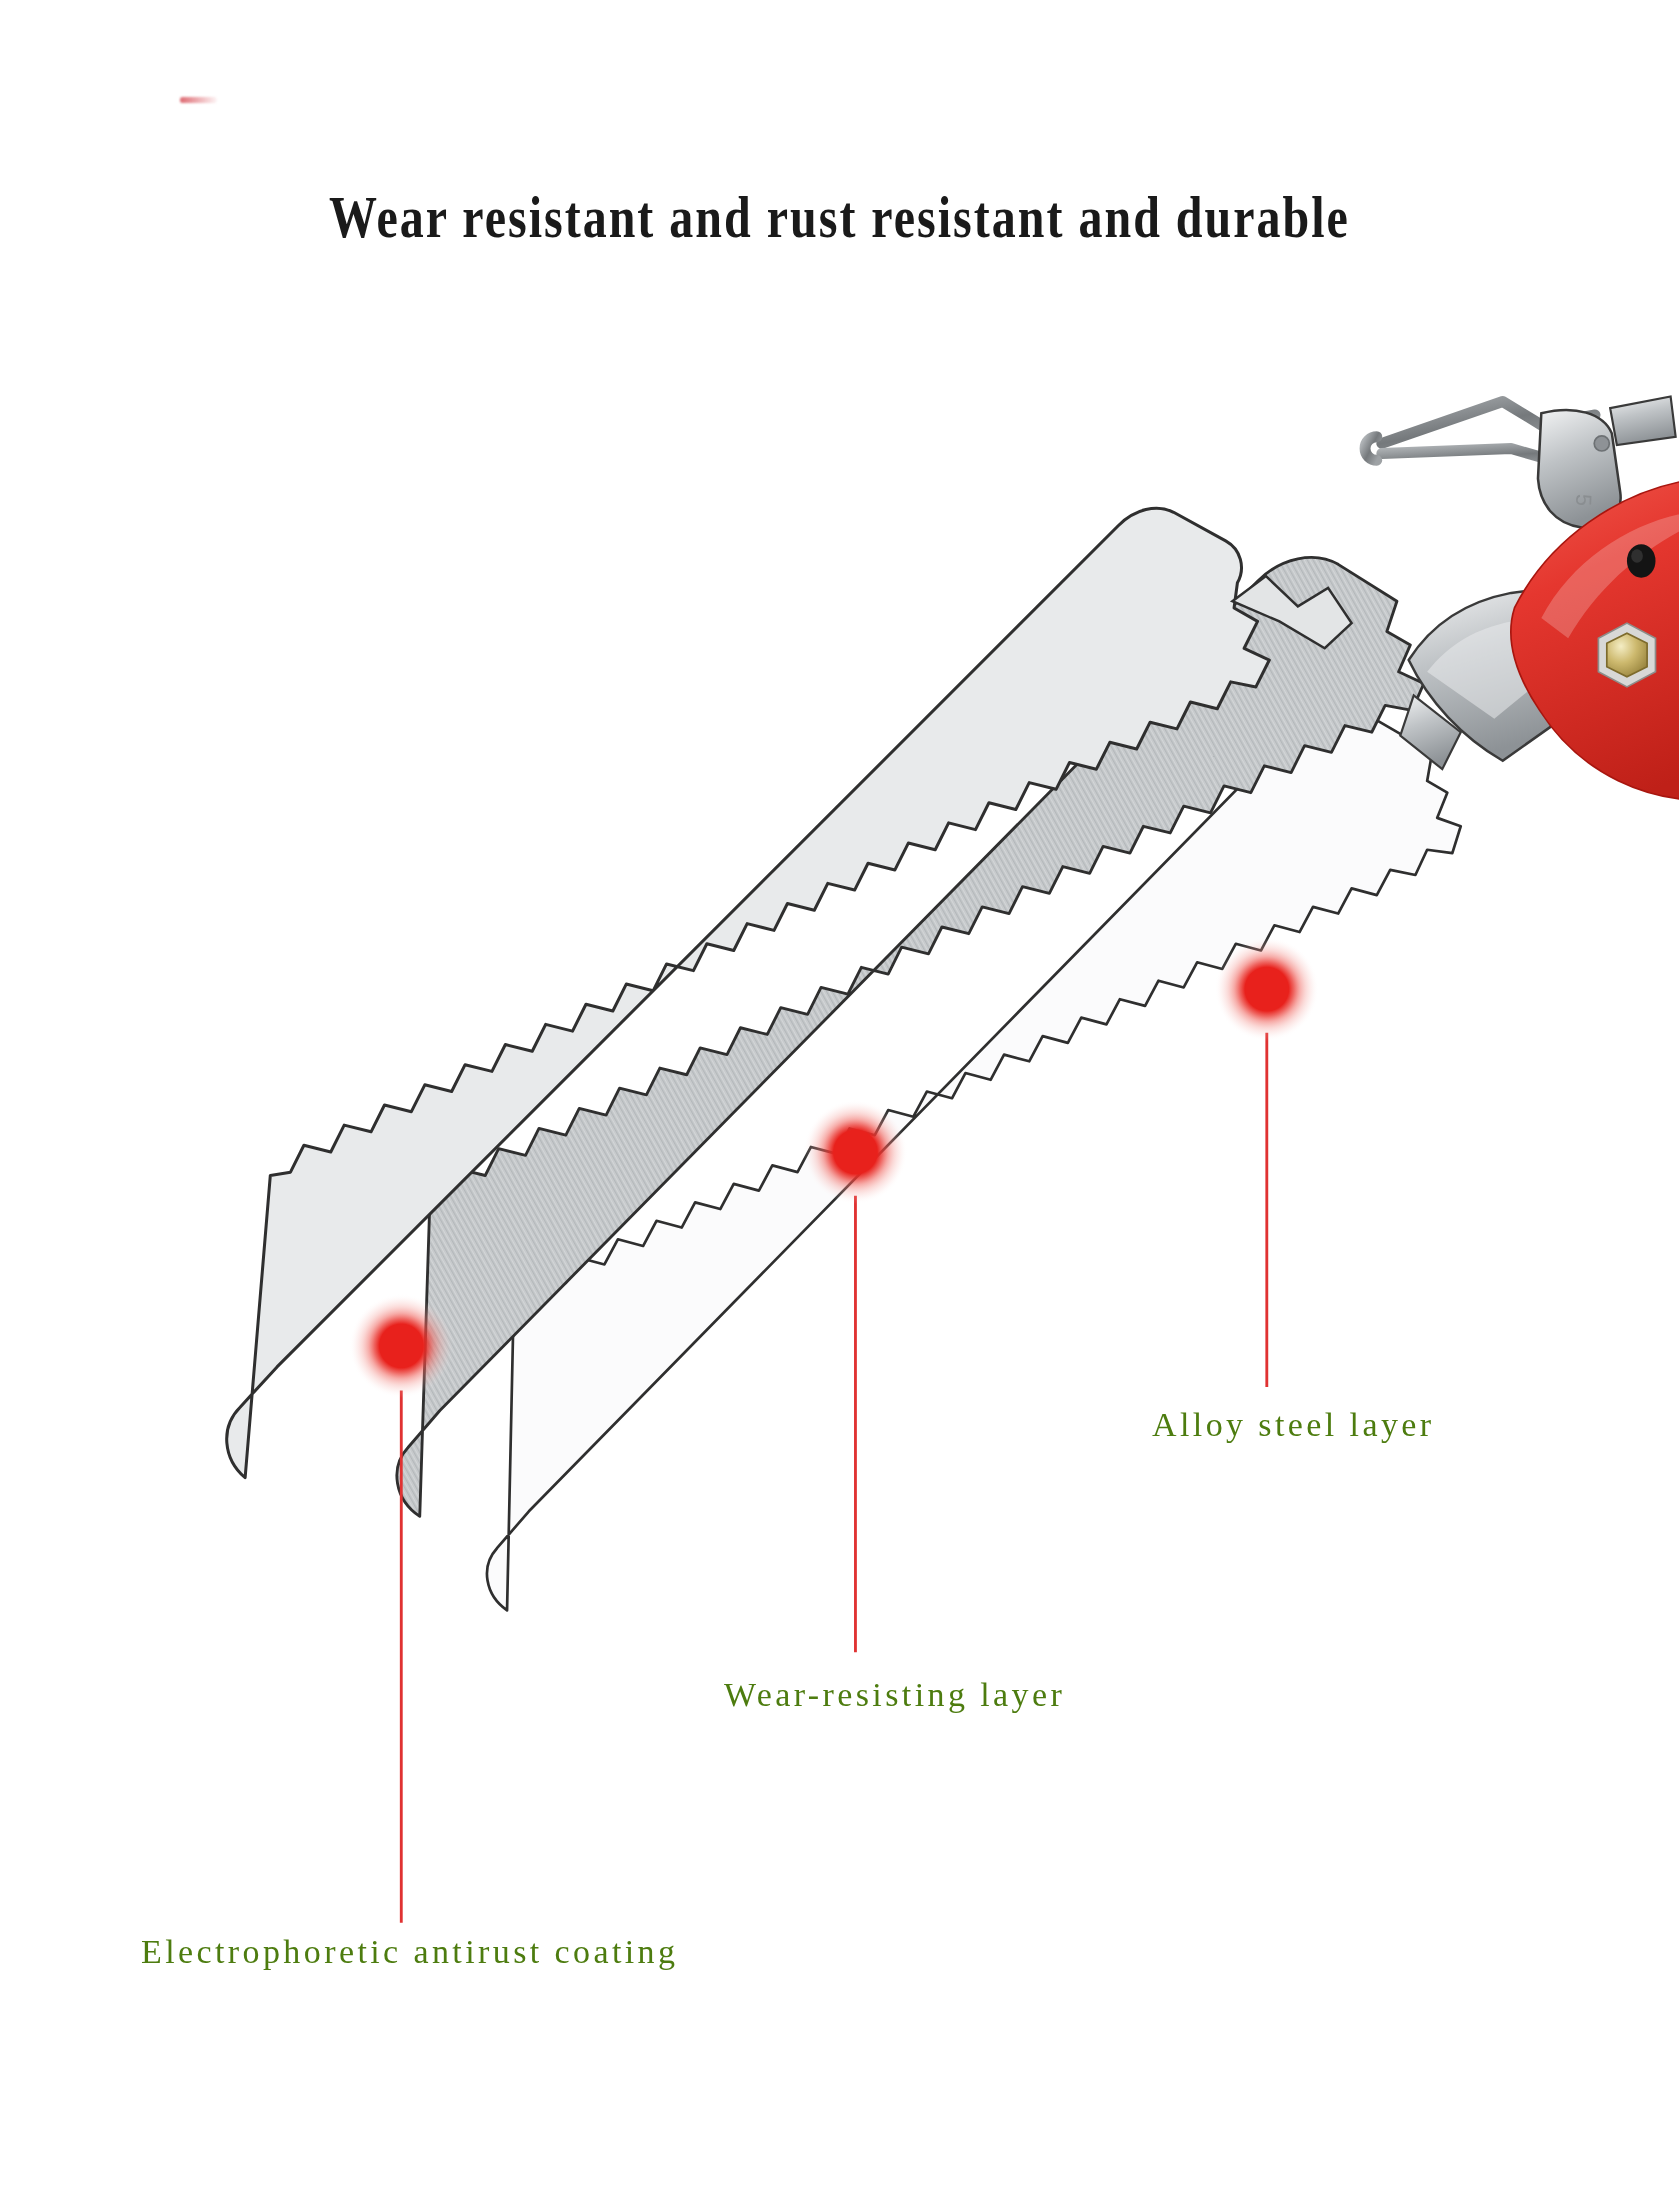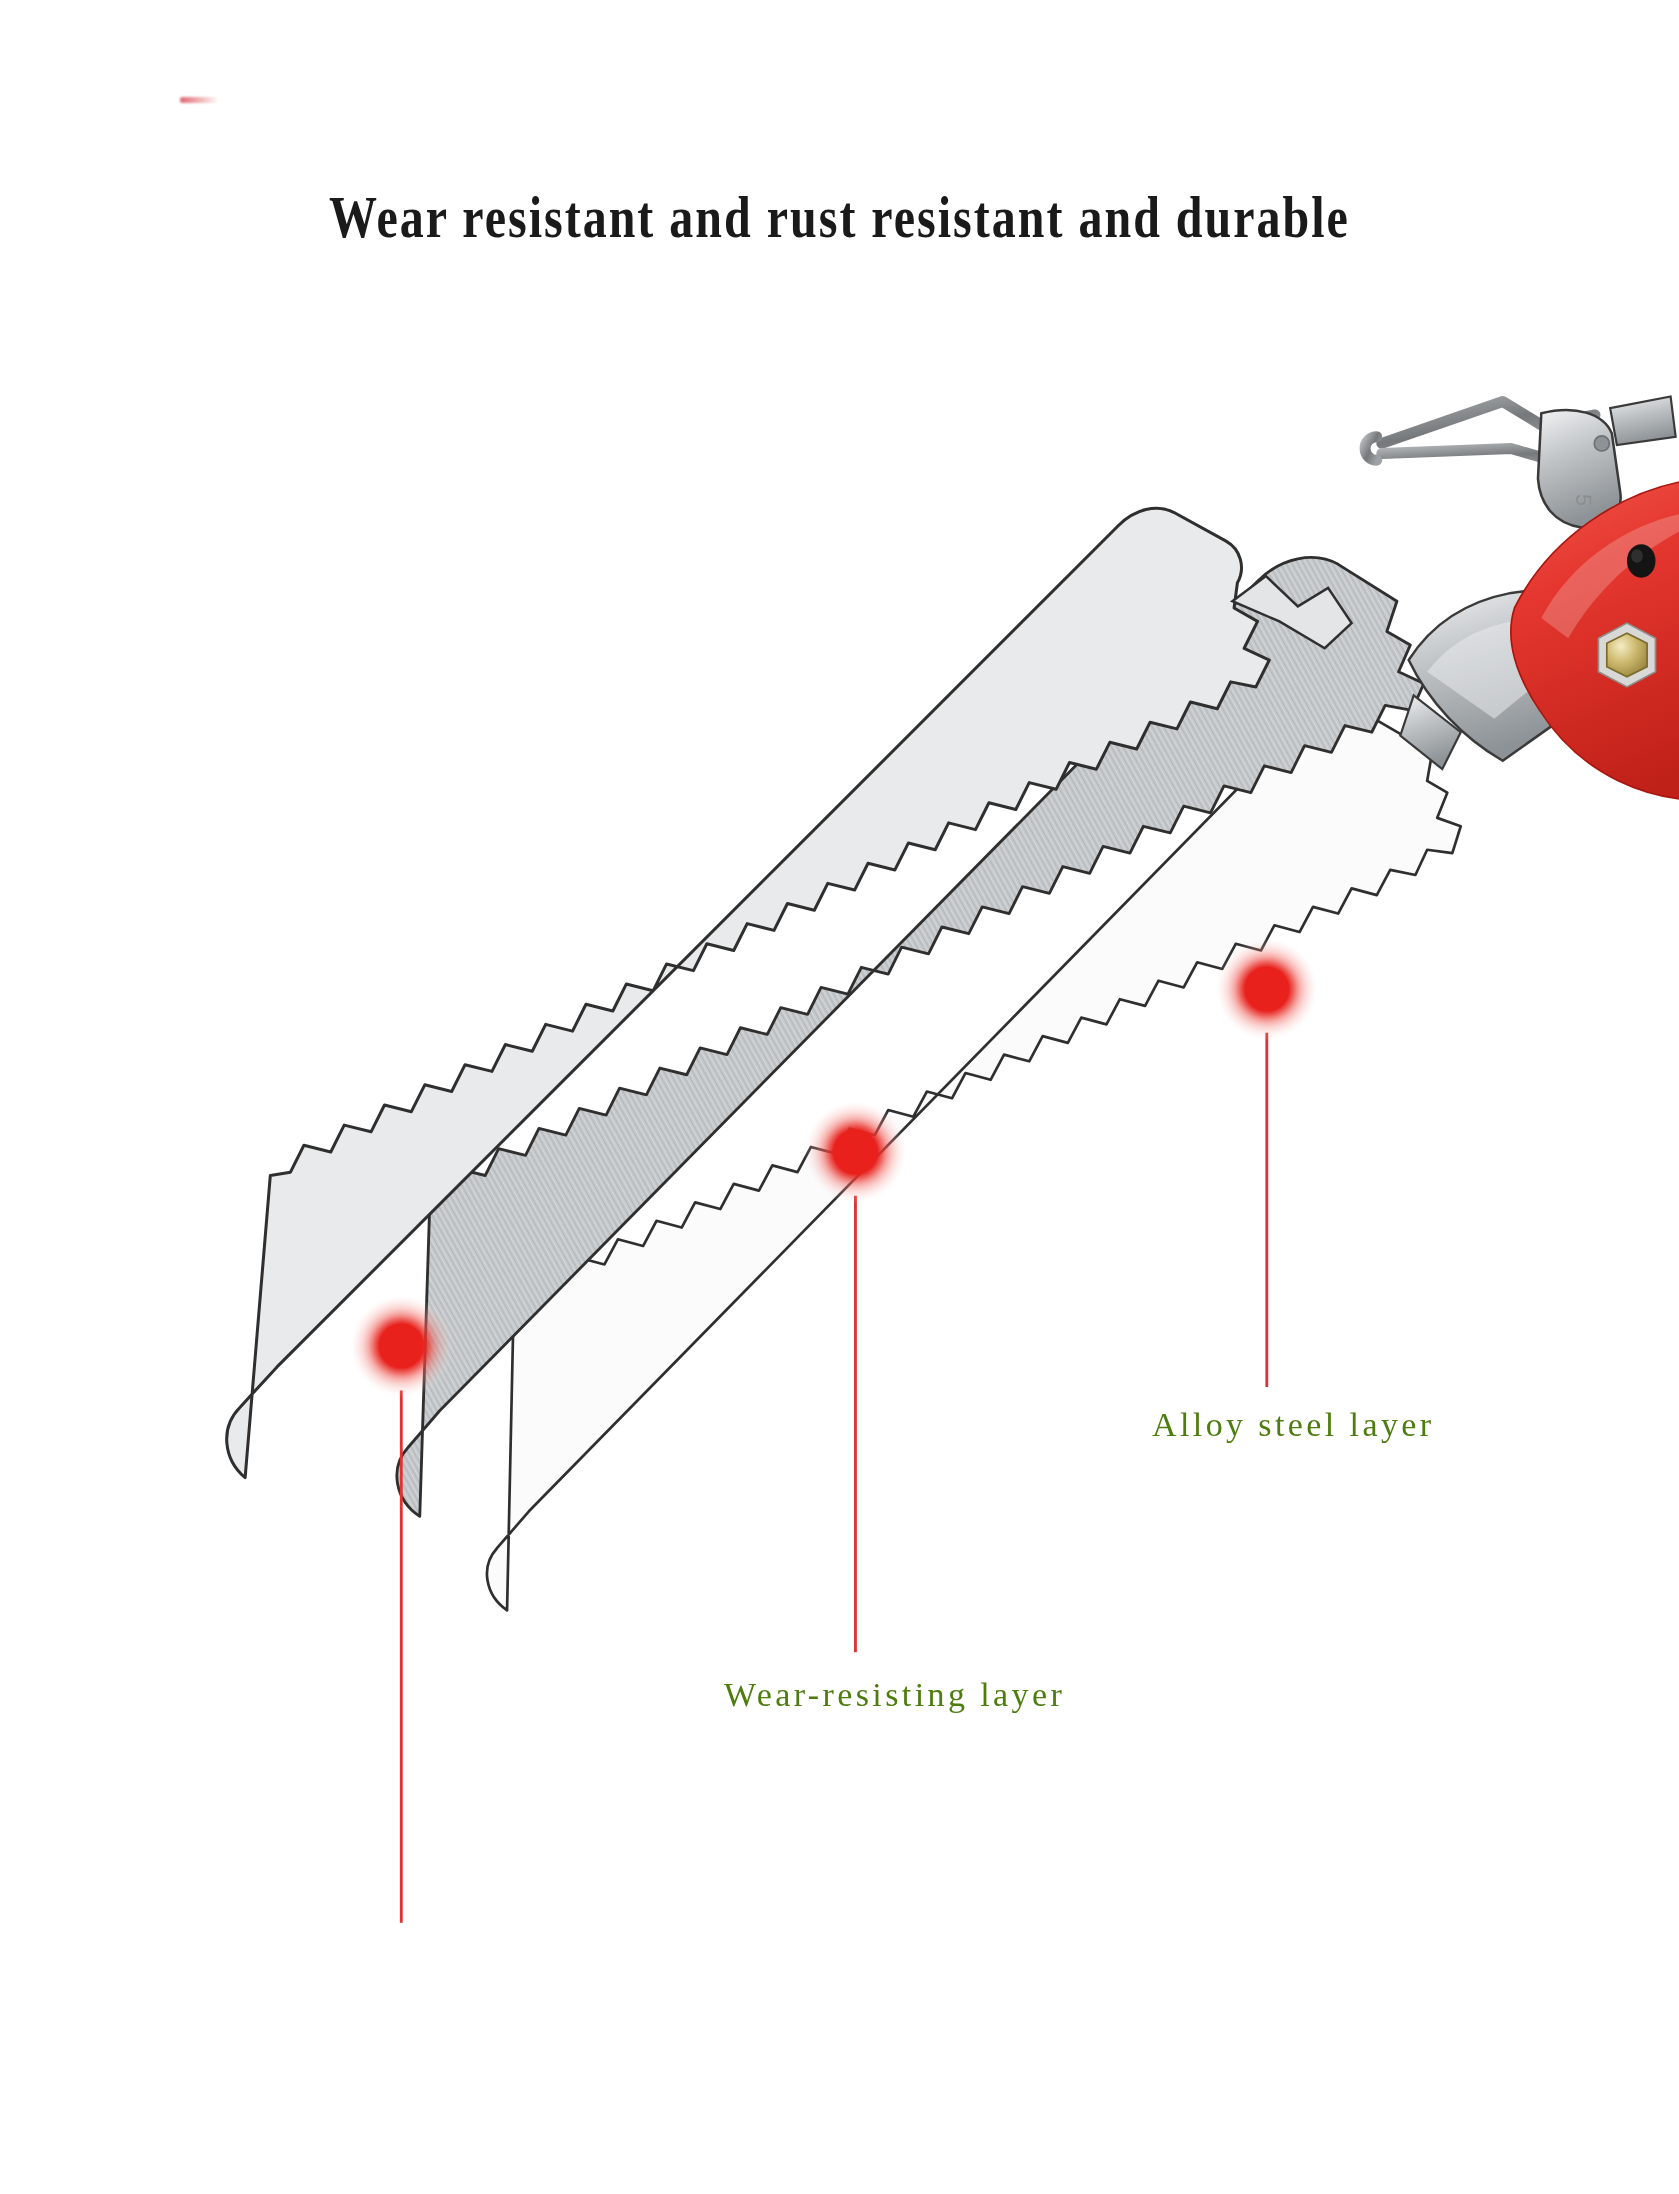--- a/index.html
+++ b/index.html
@@ -311,15 +311,16 @@
         <circle cx="1019" cy="1372" r="62" fill="url(#dotGrad)"></circle>
         <circle cx="478" cy="1603" r="62" fill="url(#dotGrad)"></circle>
       </g>
     </svg>
   </div>
 
   <div class="callout c-alloy">Alloy steel layer</div>
 
   <div class="callout c-wear">Wear-resisting layer</div>
 
+  <div class="callout c-electro">Electrophoretic antirust coating</div>
 
 </div>
 
 
 </body></html>

